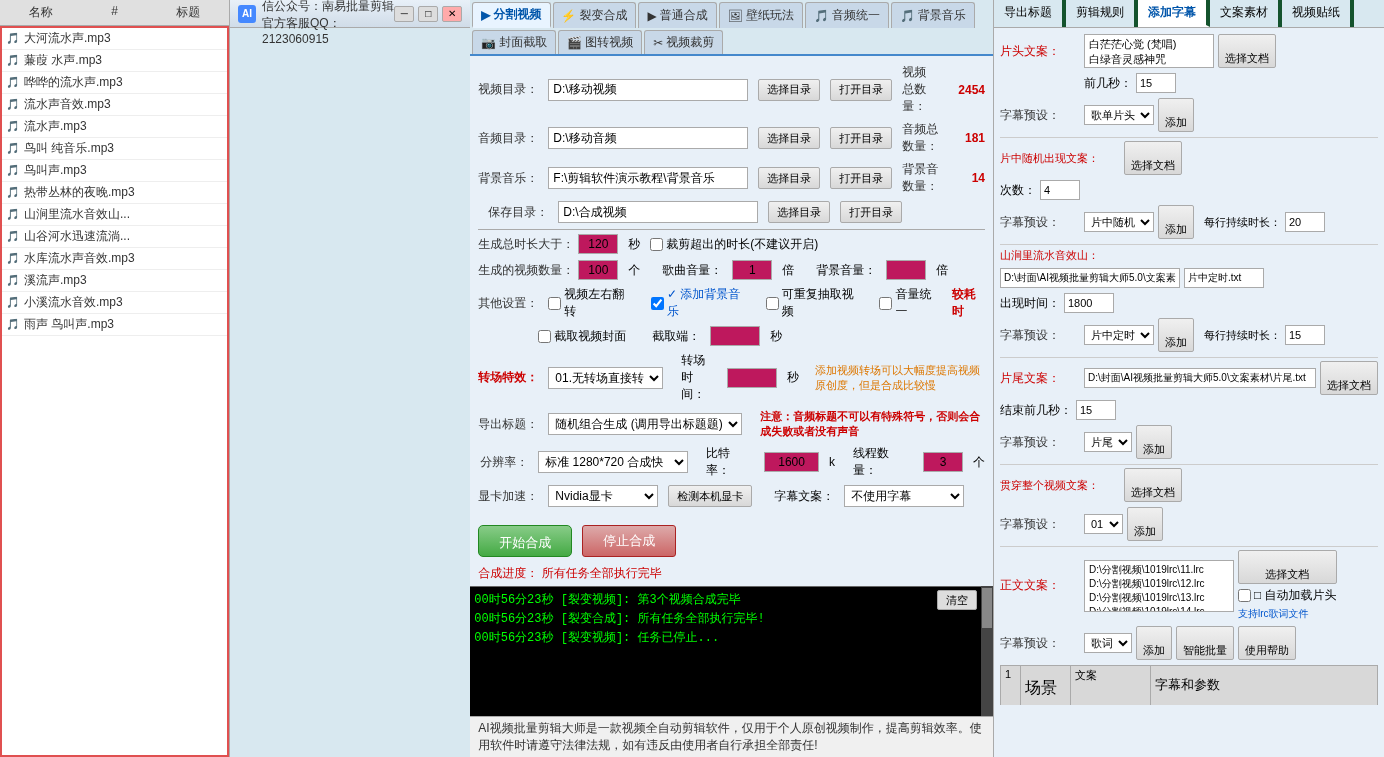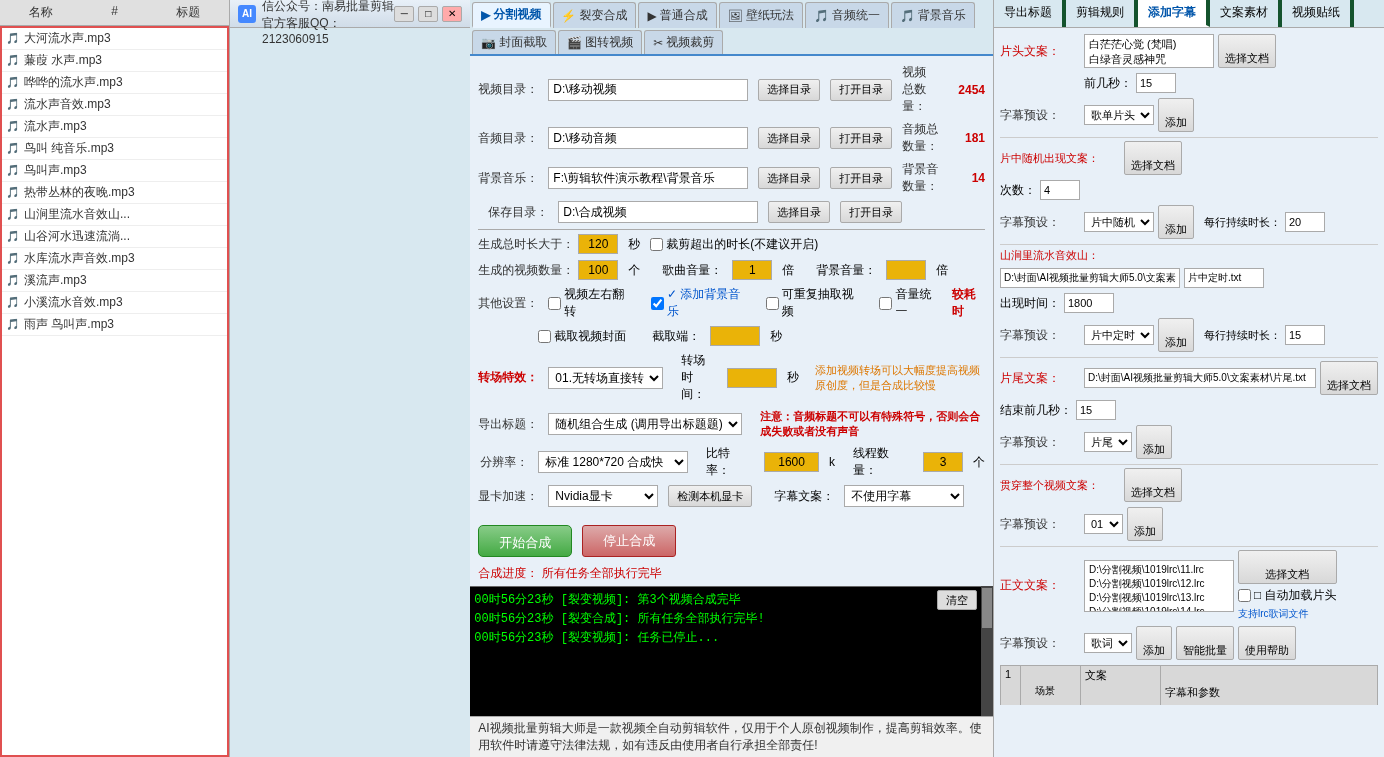--- a/index.html
+++ b/index.html
@@ -84,21 +84,21 @@
     .rf-textarea { border: 1px solid #aaa; background: #fff; padding: 2px 4px; font-size: 11px; width: 140px; height: 36px; resize: none; }
     .rf-input { height: 20px; border: 1px solid #aaa; background: #fff; padding: 0 3px; font-size: 11px; flex: 1; }
     .rf-select { height: 20px; border: 1px solid #aaa; background: #fff; padding: 0 2px; font-size: 11px; }
     .rf-btn { height: 28px; padding: 16px 6px; background: linear-gradient(to bottom, #f0f0f0, #d8d8d8); border: 1px solid #aaa; border-radius: 2px; cursor: pointer; font-size: 11px; white-space: nowrap; }
     .rf-num { height: 20px; border: 1px solid #aaa; background: #fff; padding: 0 3px; font-size: 11px; width: 40px; }
     
     .bottom-buttons { display: flex; gap: 4px; padding: 4px 6px; }
     .bb-btn { height: 24px; padding: 0 10px; background: linear-gradient(to bottom, #f0f0f0, #d8d8d8); border: 1px solid #aaa; border-radius: 2px; cursor: pointer; font-size: 11px; }
     
     
-    .num-input { width: 40px; height: 20px; border: 1px solid #aaa; background: #eab308; text-align: center; font-size: 12px; }
+    .num-input { width: 40px; height: 20px; border: 1px solid #aaa; background: #be185d; text-align: center; font-size: 12px; }
   </style>
 </head>
 <body>
 
 <div class="main-container">
 
   <div class="left-panel">
     <div class="left-header">
       <div class="left-header-item">名称</div>
       <div class="left-header-item">#</div>
@@ -502,23 +502,23 @@
             <span class="rf-label-black">字幕预设：</span>
             <select class="rf-select"><option>歌词</option></select>
             <button class="rf-btn">添加</button>
             <button class="rf-btn">智能批量</button>
             <button class="rf-btn">使用帮助</button>
           </div>
 
           <div style="margin-top:4px;">
             <div style="display:flex; background:#d8d8d8; border:1px solid #aaa; border-bottom:none;">
               <div style="width:20px; padding:2px 4px; border-right:1px solid #aaa; font-size:11px;">1</div>
-              <div style="width:50px; padding:18px 4px; border-right:1px solid #aaa; font-size:10px;margin-left:10px;">场景</div>
+              <div style="width:50px; padding:12px 4px; border-right:1px solid #aaa; font-size:16px;">场景</div>
               <div style="width:80px; padding:2px 4px; border-right:1px solid #aaa; font-size:11px;">文案</div>
-              <div style="flex:1; padding:19px 4px; font-size:11px;font-family:Liberation Serif, serif;">字幕和参数</div>
+              <div style="flex:1; padding:10px 4px; font-size:13px;font-family:Liberation Serif, serif;">字幕和参数</div>
             </div>
             <div style="border:1px solid #aaa; background:#fff; height:90px; overflow-y:auto;" id="copywriting-rows">
             <div style="display: flex; border-bottom: 1px solid rgb(238, 238, 238);">
                   <div style="width:20px;padding:2px 4px;border-right:1px solid #eee;font-size:11px;color:#cc4400;">1</div>
                   <div style="width:50px;padding:2px 4px;border-right:1px solid #eee;font-size:11px;"></div>
                   <div style="width:80px;padding:2px 4px;border-right:1px solid #eee;font-size:11px;"></div>
                   <div style="flex:1;padding:2px 4px;font-size:11px;"></div>
                 </div>
                 <div style="display: flex; border-bottom: 1px solid rgb(238, 238, 238);">
                   <div style="width:20px;padding:2px 4px;border-right:1px solid #eee;font-size:11px;color:#cc4400;">2</div>

